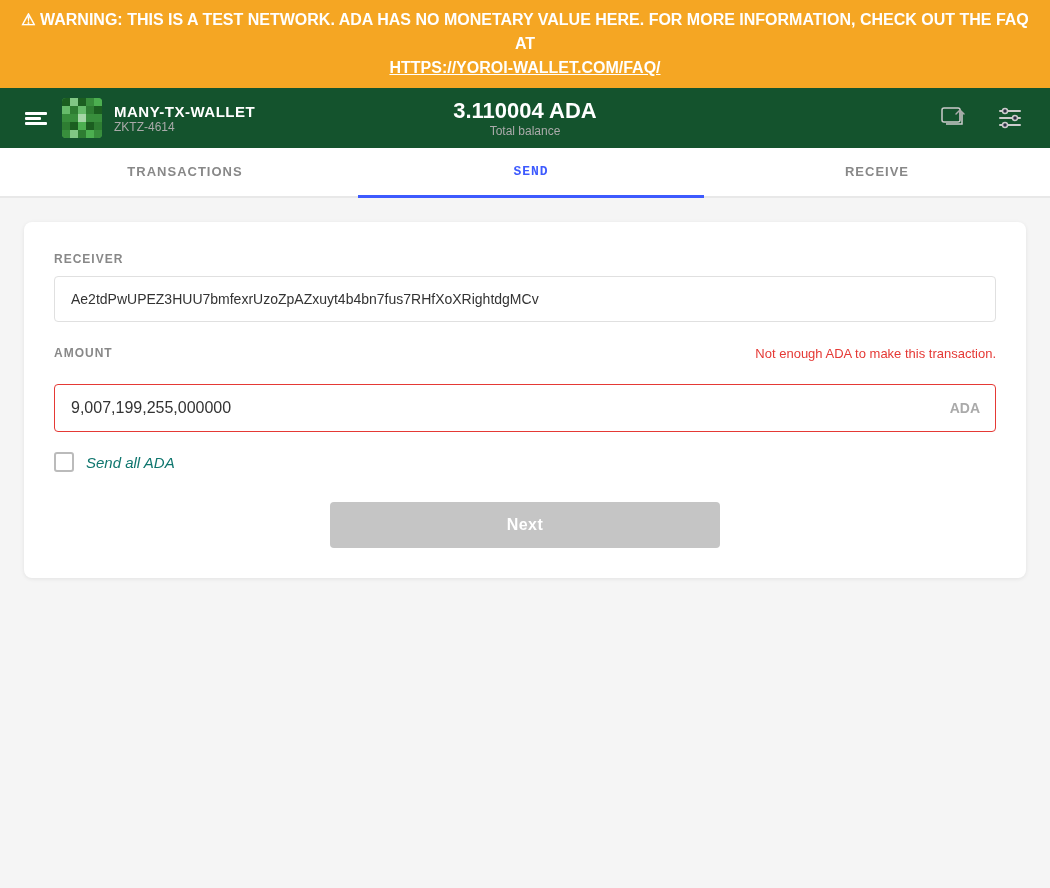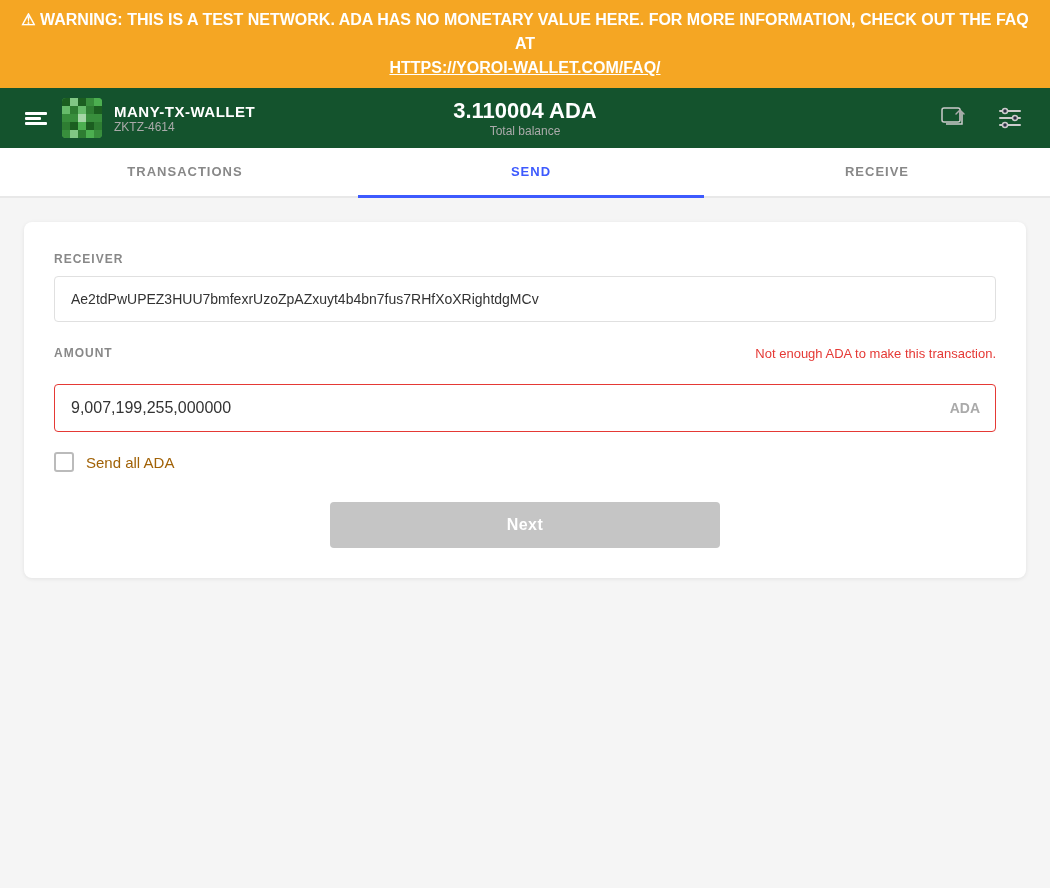--- a/index.html
+++ b/index.html
@@ -138,20 +138,21 @@
       color: #888;
       letter-spacing: 1px;
       cursor: pointer;
       border-bottom: 3px solid transparent;
       margin-bottom: -2px;
       text-transform: uppercase;
     }
     .tab.active {
       color: #3d5afe;
       border-bottom: 3px solid #3d5afe;
+      font-family: Liberation Mono, monospace;
     }
 
     
     .main {
       padding: 24px;
     }
 
     .form-card {
       background: #fff;
       border-radius: 8px;
@@ -232,22 +233,23 @@
       border-radius: 3px;
       background: #fff;
       cursor: pointer;
       display: flex;
       align-items: center;
       justify-content: center;
       flex-shrink: 0;
     }
     .send-all-label {
       font-size: 15px;
-      color: #a16207;
+      color: #0f766e;
       cursor: pointer;
+      font-style: italic;
     }
 
     
     .next-btn-wrapper {
       display: flex;
       justify-content: center;
       margin-top: 30px;
     }
     .next-btn {
       background: #c5c5c5;

